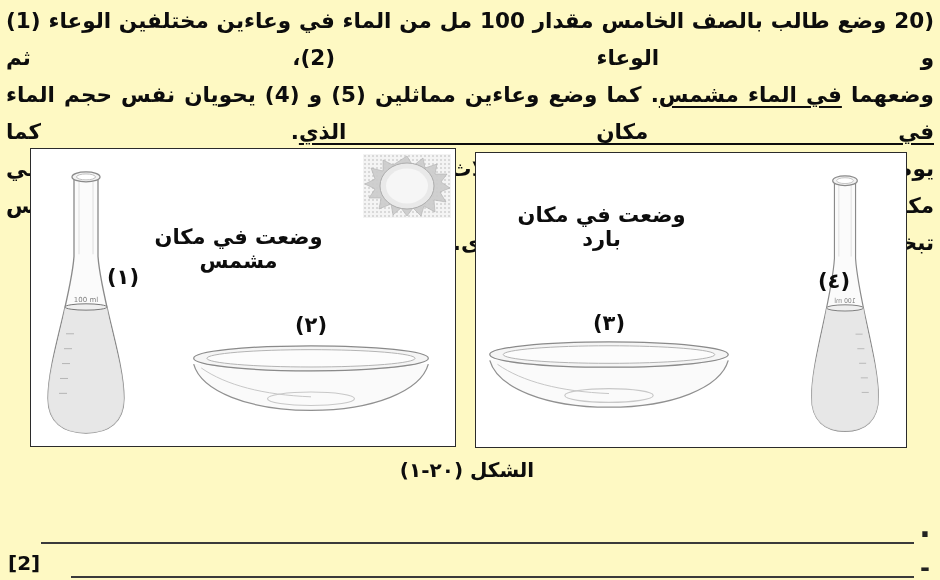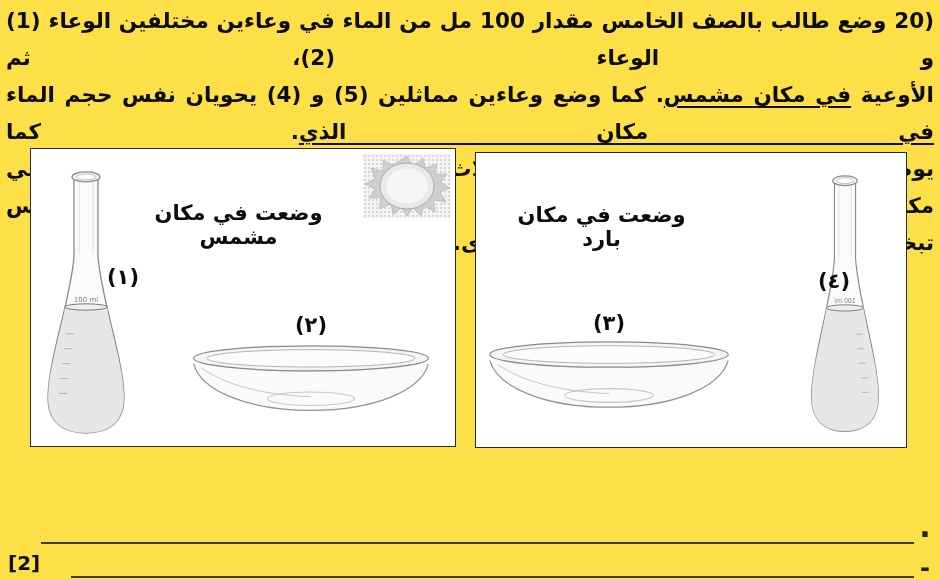--- a/index.html
+++ b/index.html
@@ -1,16 +1,16 @@
 <!DOCTYPE html>
 <html lang="ar"><head>
 <meta charset="utf-8">
 <style>
   html,body{margin:0;padding:0;background:#fff;}
-  .page{position:relative;width:940px;height:580px;background:#fde047;overflow:hidden;
+  .page{position:relative;width:940px;height:580px;background:#fef9c3;overflow:hidden;
         font-family:"DejaVu Sans",sans-serif;color:#111;}
   
   .qtext{position:absolute;top:2px;left:6px;right:6px;}
   .qline{direction:rtl;font-weight:700;font-size:21.5px;line-height:37px;color:#0d0d0d;
          text-align:justify;text-align-last:justify;-moz-text-align-last:justify;white-space:normal;}
   .qline.lastline{text-align:right;text-align-last:right;-moz-text-align-last:right;}
   .u{text-decoration:underline;text-decoration-thickness:1.8px;text-underline-offset:4px;}
   .ltr{direction:ltr;unicode-bidi:isolate;}
   
   .panel{position:absolute;border:1.5px solid #2b2b2b;background:#fff;}
@@ -36,34 +36,34 @@
   .marks{position:absolute;left:8px;top:551px;font-weight:700;font-size:20px;direction:ltr;color:#0d0d0d;}
   svg text{font-family:"DejaVu Sans",sans-serif;}
 </style>
 </head>
 <body>
 
 <div class="page">
 
   <div class="qtext">
     <div class="qline"><span class="ltr">20)</span> <span>وضع طالب بالصف الخامس مقدار 100 مل من الماء في وعاءين مختلفين الوعاء (1) و الوعاء (2)، ثم</span></div>
-    <div class="qline"><span>الأوعية </span><span class="u">في مكان مشمس</span><span>. كما وضع وعاءين مماثلين (5) و (4) يحويان نفس حجم الماء </span><span class="u">في مكان الذي</span><span>. كما</span></div>
+    <div class="qline"><span>وضعهما </span><span class="u">في الماء مشمس</span><span>. كما وضع وعاءين مماثلين (5) و (4) يحويان نفس حجم الماء </span><span class="u">في مكان الذي</span><span>. كما</span></div>
     <div class="qline"><span>يوضحه الشكل </span><span class="ltr">(20-1)</span><span>. لاحظ الطالب بعد ثلاث ساعات أن الوعاء رقم (2) الذي وضع في مكان مشمس</span></div>
     <div class="qline lastline">تبخر منه الماء بسرعة أكبر من الأوعية الأخرى.</div>
   </div>
 
   <div class="panel panel-sunny">
     <div class="sunbox">
       <svg width="88" height="64" viewBox="0 0 88 64">
         <path d="M44,2 L50,12 L60,4 L62,14 L74,10 L72,20 L84,20 L78,28 L87,34 L77,38 L83,48 L71,46 L72,58 L61,52 L58,62 L50,54 L44,62 L38,54 L30,61 L28,50 L16,55 L18,44 L6,44 L12,35 L2,30 L12,25 L8,14 L20,17 L20,6 L30,11 Z" fill="#cccccc" stroke="#a8a8a8" stroke-width="0.6" opacity="0.9"></path>
         <ellipse cx="44" cy="32" rx="27" ry="23" fill="#e9e9e9" stroke="#adadad" stroke-width="1"></ellipse>
         <ellipse cx="44" cy="32" rx="21" ry="17.5" fill="#f6f6f6"></ellipse>
       </svg>
     </div>
-    <div class="pcap" style="left:120px;top:52px;width:175px;">وضعت في مكان مشمس</div>
+    <div class="pcap" style="left:120px;top:76px;width:175px;">وضعت في مكان مشمس</div>
 
     <div class="imgbox" style="left:5px;top:16px;width:100px;height:278px;">
       <svg width="100" height="278" viewBox="0 0 100 280" preserveAspectRatio="none">
         <path d="M38,14 L38,92 C35,135 12,196 12,235 C12,259 27,270 50,270 C73,270 88,259 88,235 C88,196 65,135 62,92 L62,14" fill="#fbfbfb" stroke="#8a8a8a" stroke-width="1.3" stroke-linejoin="round"></path>
         <path d="M43,16 L43,90 M57,16 L57,90" stroke="#e3e3e3" stroke-width="1.2" fill="none"></path>
         <path d="M29,143 C24,175 12,205 12,235 C12,259 27,270 50,270 C73,270 88,259 88,235 C88,205 76,175 71,143 Z" fill="#e3e3e3" opacity="0.85"></path>
         <ellipse cx="50" cy="143" rx="21" ry="3.2" fill="#efefef" stroke="#777" stroke-width="1"></ellipse>
         <g stroke="#b5b5b5" stroke-width="1" fill="none">
           <path d="M30,170 h8 M28,185 h8 M26,200 h8 M24,215 h8 M23,230 h8"></path>
         </g>
@@ -112,20 +112,21 @@
           <path d="M30,170 h8 M28,185 h8 M26,200 h8 M24,215 h8 M23,230 h8"></path>
         </g>
         <ellipse cx="50" cy="12" rx="14" ry="5" fill="#f3f3f3" stroke="#8a8a8a" stroke-width="1.3"></ellipse>
         <ellipse cx="50" cy="12" rx="9.5" ry="3" fill="#ffffff" stroke="#c0c0c0" stroke-width="1"></ellipse>
         <text x="50" y="138" font-size="7" text-anchor="middle" fill="#808080">100 ml</text>
       </svg>
     </div>
     <div class="numlabel" style="left:336px;top:116px;width:44px;">(٤)</div>
   </div>
 
+  <div class="figcap">الشكل (٢٠-١)</div>
 
 
   <div class="ansrow row1">
     <span class="marker m-dot">·</span>
     <div class="blank"></div>
   </div>
   <div class="ansrow row2">
     <span class="marker m-dash">-</span>
     <div class="blank"></div>
   </div>

